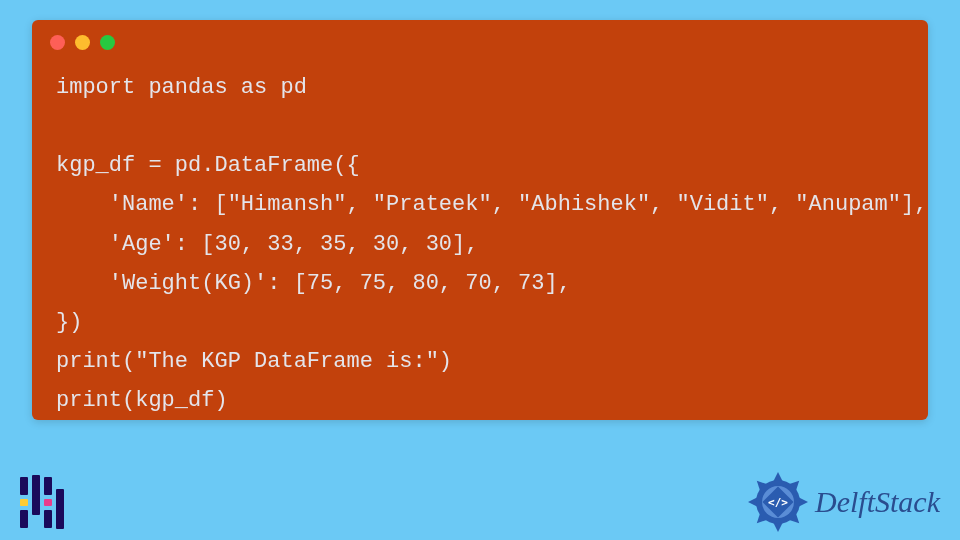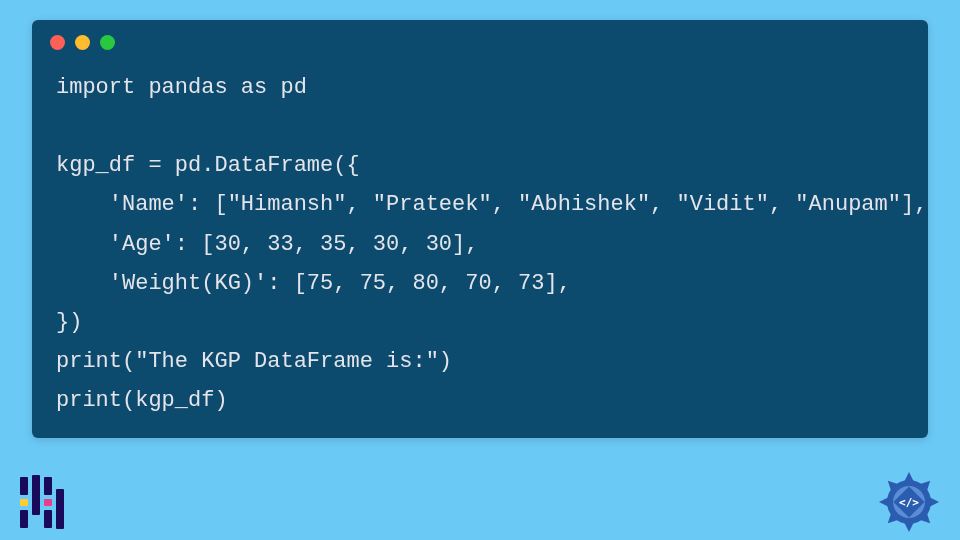--- a/index.html
+++ b/index.html
@@ -13,23 +13,22 @@
       background: #6bc9f5;
       font-family: -apple-system, BlinkMacSystemFont, "Segoe UI", Arial, sans-serif;
       position: relative;
       overflow: hidden;
     }
     .code-window {
       position: absolute;
       left: 32px;
       top: 20px;
       right: 32px;
-      background: #0c4a6e;
+      background: #c2410c;
       border-radius: 6px;
-      padding-bottom: 18px;
       box-shadow: 0 2px 8px rgba(0,0,0,0.15);
     }
     .window-dots {
       display: flex;
       gap: 10px;
       padding: 15px 18px 8px 18px;
     }
     .dot {
       width: 15px;
       height: 15px;
@@ -144,14 +143,15 @@
             <polygon points="0,-30 5,-20 -5,-20" transform="rotate(270)"></polygon>
             <polygon points="0,-30 5,-20 -5,-20" transform="rotate(315)"></polygon>
           </g>
           <circle r="22" fill="#2a5cb0"></circle>
           <circle r="16" fill="#5a8dd6"></circle>
           <polygon points="-11,-11 11,-11 11,11 -11,11" fill="#2a5cb0" transform="rotate(45)"></polygon>
           <text x="0" y="4" text-anchor="middle" fill="#ffffff" font-size="11" font-family="monospace" font-weight="bold">&lt;/&gt;</text>
         </g>
       </svg>
     </div>
+    <span class="brand-name">DelftStack</span>
   </div>
 </div>
 
 </body></html>

